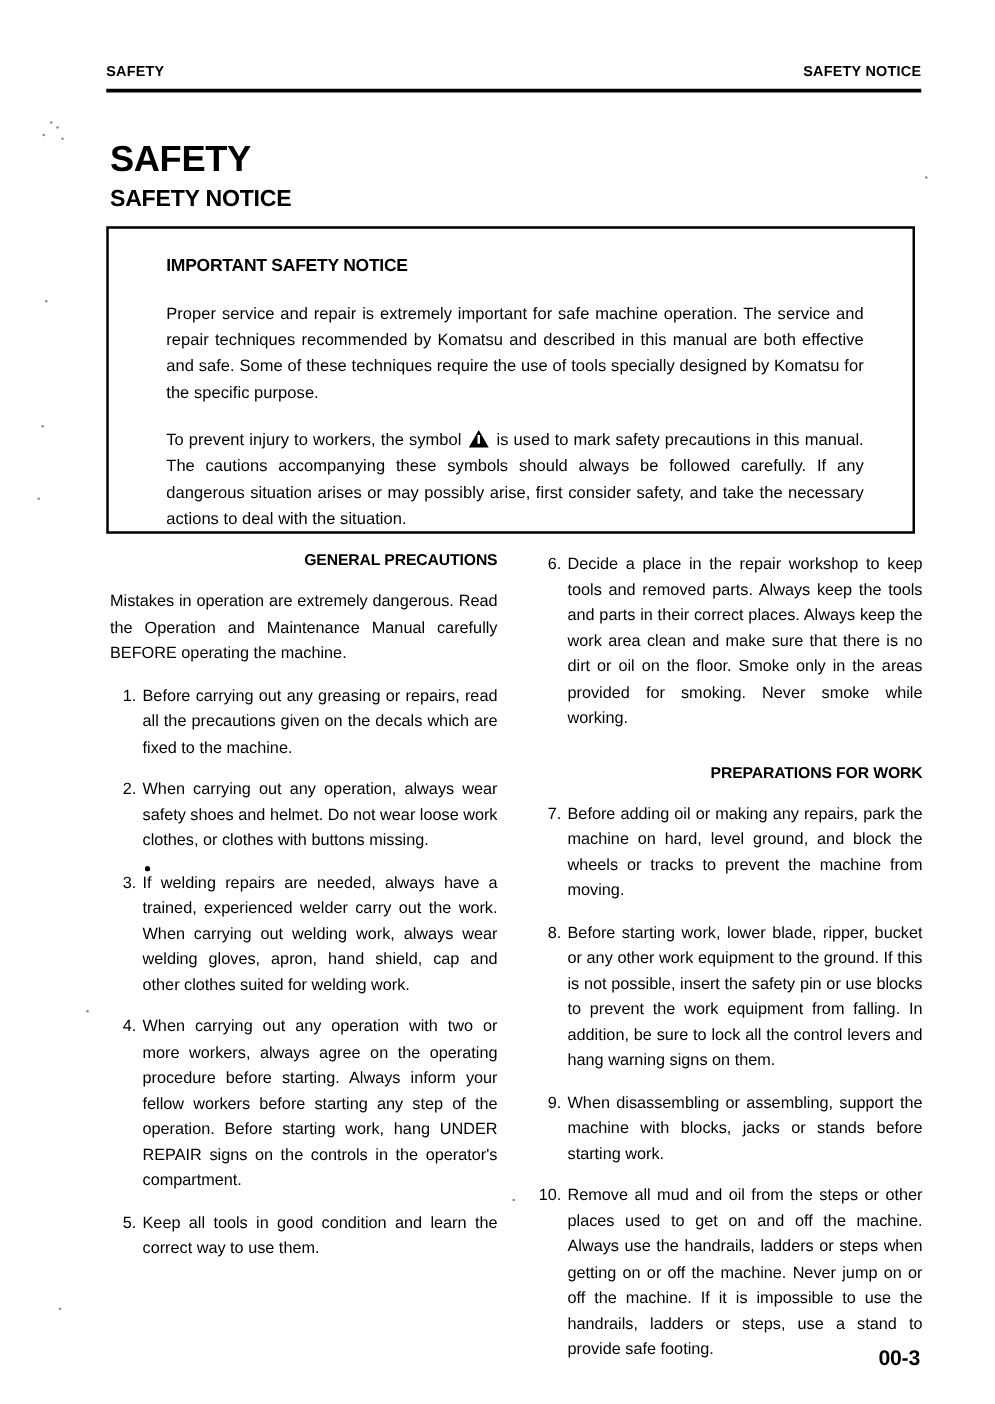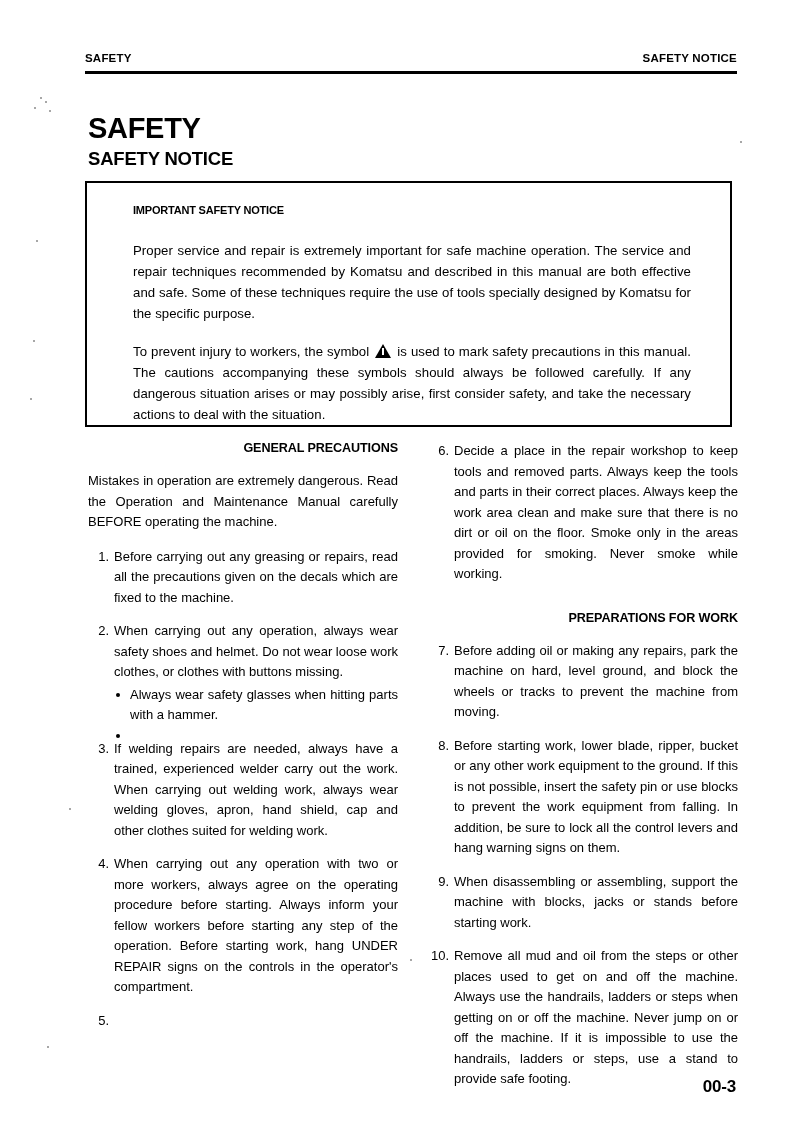--- a/index.html
+++ b/index.html
@@ -66,21 +66,21 @@
     top: 181px;
     width: 647px;
     height: 246px;
     border: 2.5px solid #000000;
     box-sizing: border-box;
   }
   .notice-title {
     position: absolute;
     left: 46px;
     top: 21px;
-    font-size: 11px;
+    font-size: 14px;
     font-weight: bold;
     letter-spacing: -0.2px;
   }
   .notice-body {
     position: absolute;
     left: 46px;
     top: 57px;
     width: 558px;
   }
   .notice-para {
@@ -254,37 +254,37 @@
       <li>
         <span class="num">1.</span>
         <span>Before carrying out any greasing or repairs, read all the precautions given on the decals which are fixed to the machine.</span>
       </li>
       <li>
         <span class="num">2.</span>
         <span>When carrying out any operation, always wear safety shoes and helmet. Do not wear loose work clothes, or clothes with buttons missing.</span>
         <ul class="bullets">
           <li>
             <span class="dot"></span>
-            <span>Always wear safety glasses when hitting parts with a hammer.</span>
           </li>
           <li>
             <span class="dot"></span>
           </li>
         </ul>
       </li>
       <li>
         <span class="num">3.</span>
         <span>If welding repairs are needed, always have a trained, experienced welder carry out the work. When carrying out welding work, always wear welding gloves, apron, hand shield, cap and other clothes suited for welding work.</span>
       </li>
       <li>
         <span class="num">4.</span>
         <span>When carrying out any operation with two or more workers, always agree on the operating procedure before starting. Always inform your fellow workers before starting any step of the operation. Before starting work, hang UNDER REPAIR signs on the controls in the operator's compartment.</span>
       </li>
       <li>
         <span class="num">5.</span>
+        <span>Keep all tools in good condition and learn the correct way to use them.</span>
       </li>
     </ol>
   </div>
 
   <div class="col col-right">
     <ol class="num-list">
       <li>
         <span class="num">6.</span>
         <span>Decide a place in the repair workshop to keep tools and removed parts. Always keep the tools and parts in their correct places. Always keep the work area clean and make sure that there is no dirt or oil on the floor. Smoke only in the areas provided for smoking. Never smoke while working.</span>
       </li>

